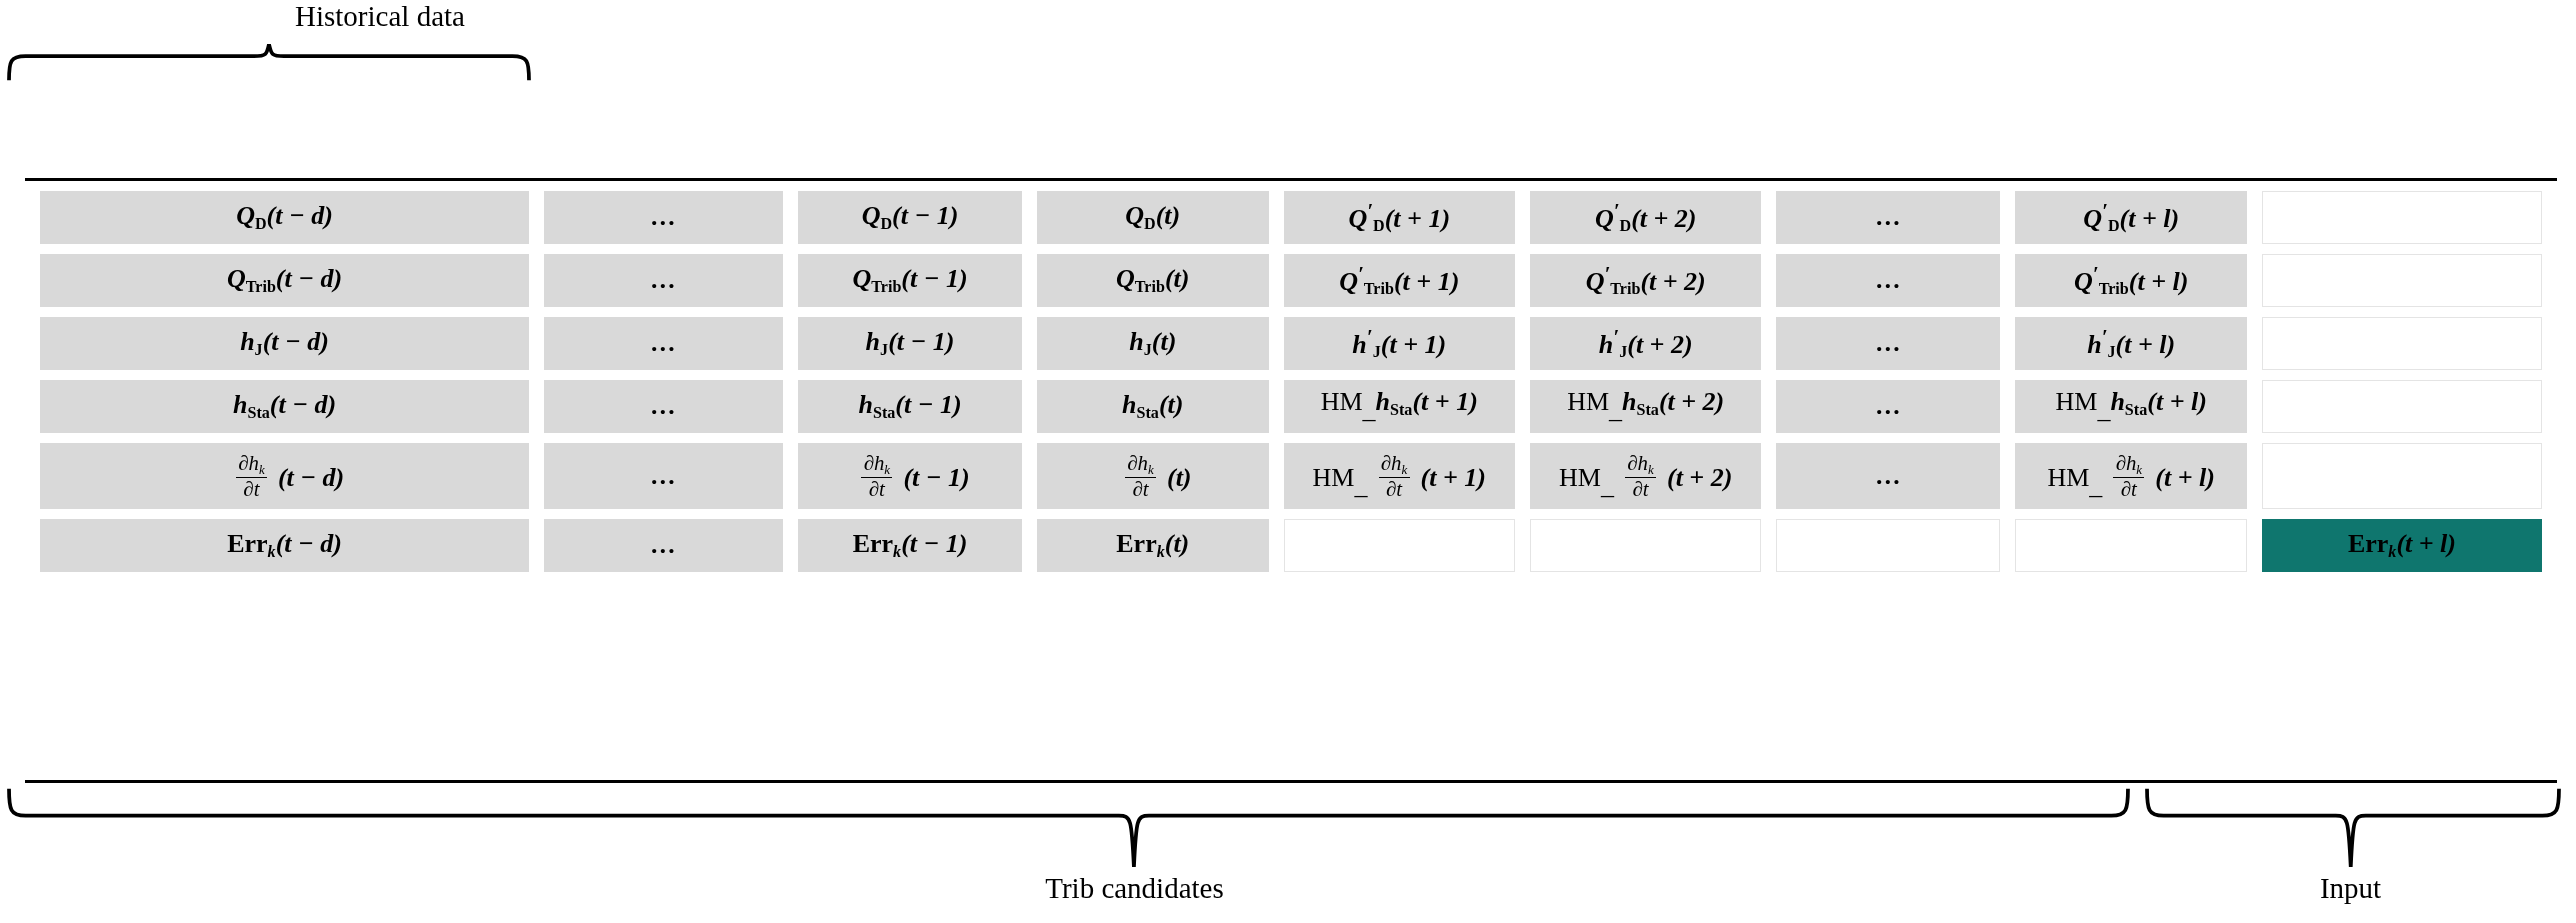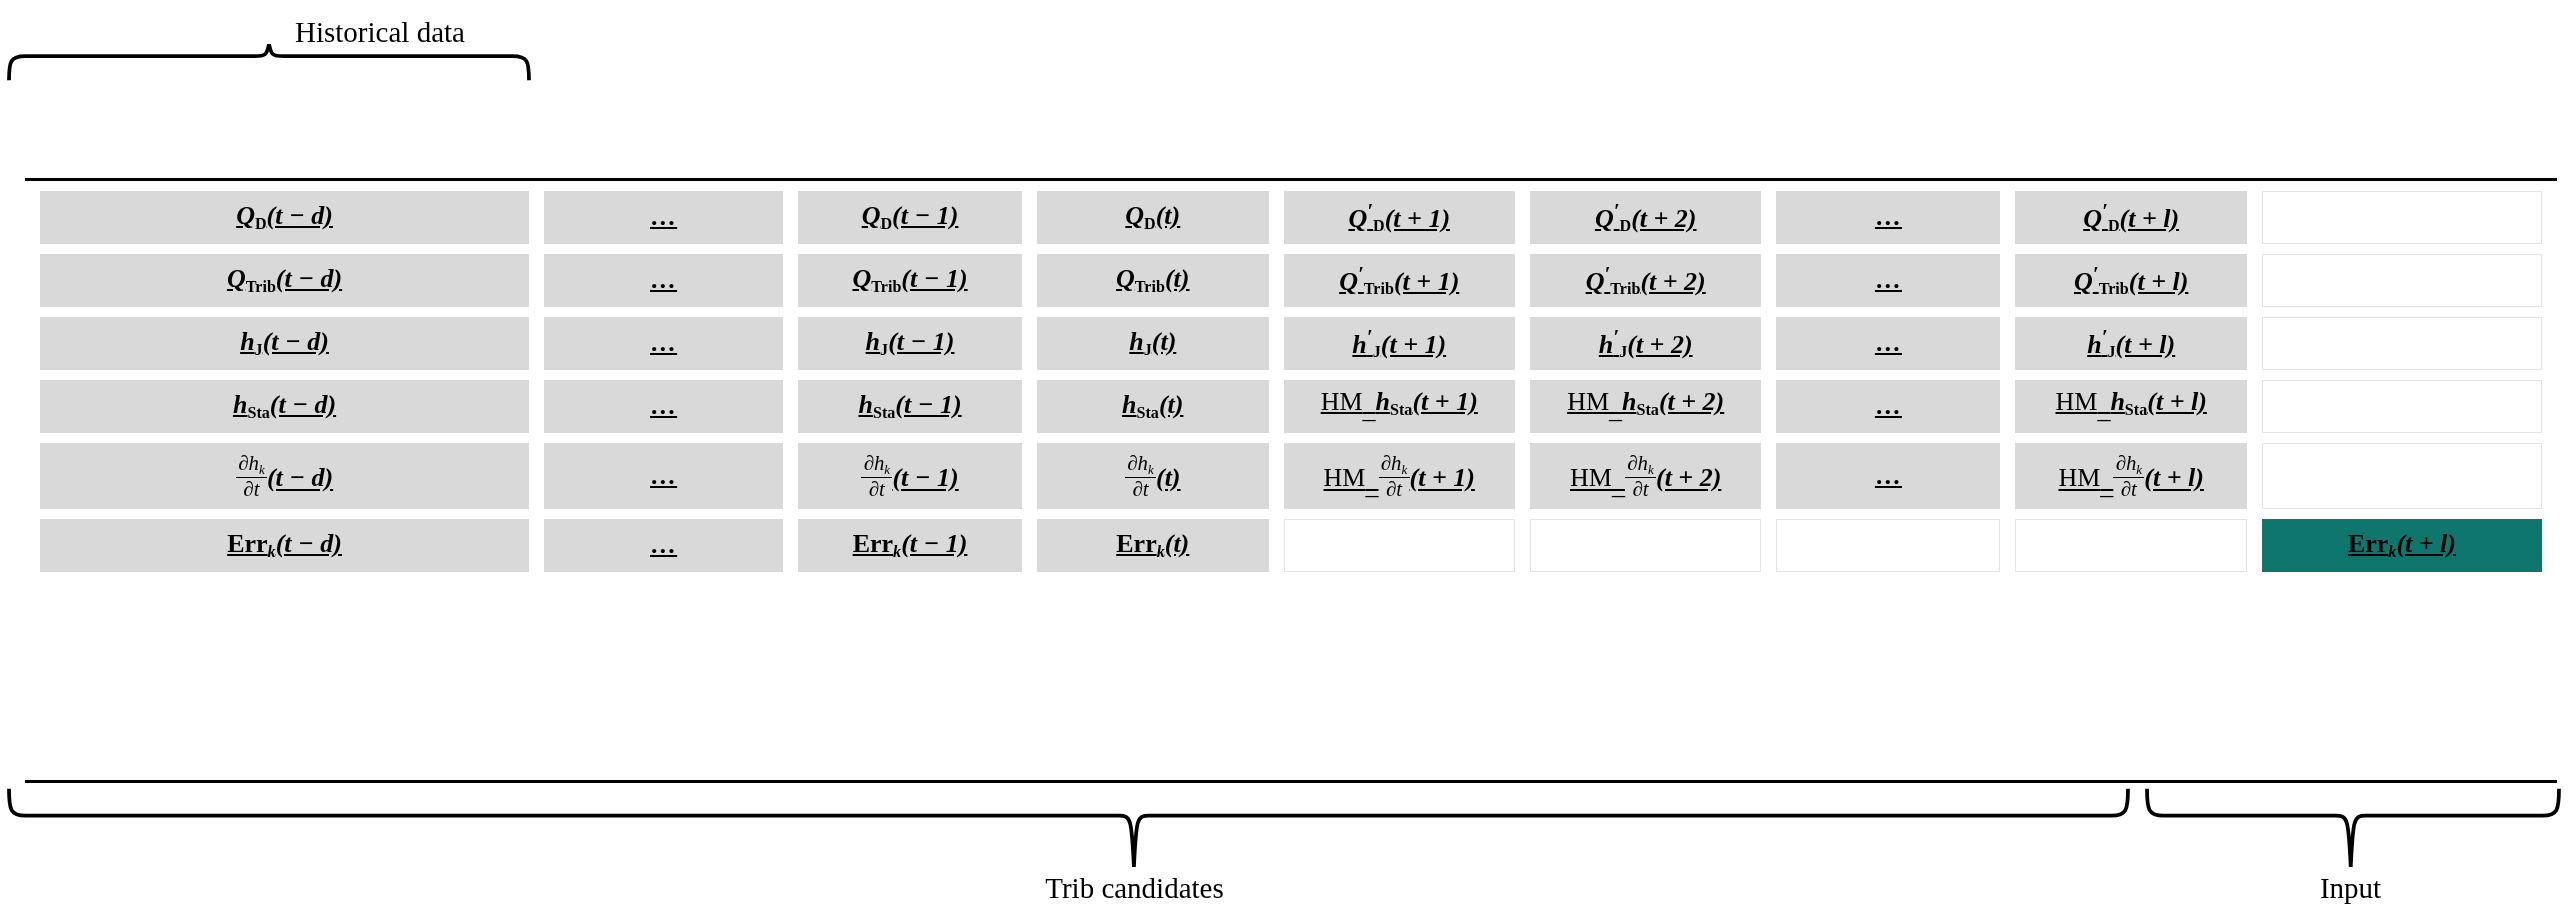--- a/index.html
+++ b/index.html
@@ -12,34 +12,33 @@
   .itl          { font-style:italic; font-weight:normal; }
   .up           { font-style:normal; font-weight:bold; }
   .sub          { font-size:0.62em; vertical-align:-0.28em; font-style:normal; font-weight:bold; }
   .subit        { font-size:0.62em; vertical-align:-0.28em; font-style:italic; font-weight:bold; }
   .subitl       { font-size:0.62em; vertical-align:-0.28em; font-style:italic; font-weight:normal; }
   .prime        { font-size:0.8em; vertical-align:0.42em; font-style:italic; font-weight:bold; }
 
   
   .frac{
     display:inline-block; vertical-align:-0.46em; text-align:center;
-    line-height:1.04; font-size:0.80em; margin:0 0;
+    line-height:1.04; font-size:0.80em; margin:0 11px;
   }
   .frac .num{ display:block; padding:0 2.3px; }
   .frac .den{ display:block; padding:0 2.3px; border-top:1.5px solid #000; }
 
   .hmlead{ font-style:normal; font-weight:normal; }
   .hmus  { font-style:normal; font-weight:normal; vertical-align:-0.30em; }
 
   
   #grid{
     position:absolute; left:25px; top:178px; width:2532px; height:605px;
     border-top:3.8px solid #000; border-bottom:3.8px solid #000;
     box-sizing:border-box;
-    text-decoration:underline;
   }
   table.tbl{
     border-collapse:separate; border-spacing:15px 10.5px;
     table-layout:fixed; width:2532px; margin:0; padding:0;
   }
   table.tbl td{
     background:#d9d9d9; text-align:center; vertical-align:middle;
     height:53px; padding:0 3px; font-size:26px; line-height:1.02;
     border:0; box-sizing:border-box;
   }
@@ -48,21 +47,21 @@
   table.tbl td.out{ background:#0f766e; }
   .dots{ font-size:25.6px; letter-spacing:1.5px; font-weight:bold; }
 
   
   .brace{ position:absolute; }
   .lbl{ position:absolute; font-size:29px; white-space:nowrap; text-align:center; }
 </style>
 </head>
 <body>
 
-<div class="lbl" style="left:222px; top:0px; width:316px;margin-top:16px;">Historical data</div>
+<div class="lbl" style="left:222px; top:0px; width:316px;">Historical data</div>
 
 <svg class="brace" style="left:6px; top:44px;" width="526" height="38" viewBox="0 0 700 50">
   <path d="M4,48 C4,22 6,16 26,16 L330,16 C346,16 347,14 350,0 C353,14 354,16 370,16 L674,16 C694,16 696,22 696,48" fill="none" stroke="#000" stroke-width="5" stroke-linecap="butt"></path>
 </svg>
 
 <div id="grid">
   <table class="tbl">
     <colgroup>
       <col style="width:262px">
         <col style="width:128px">

